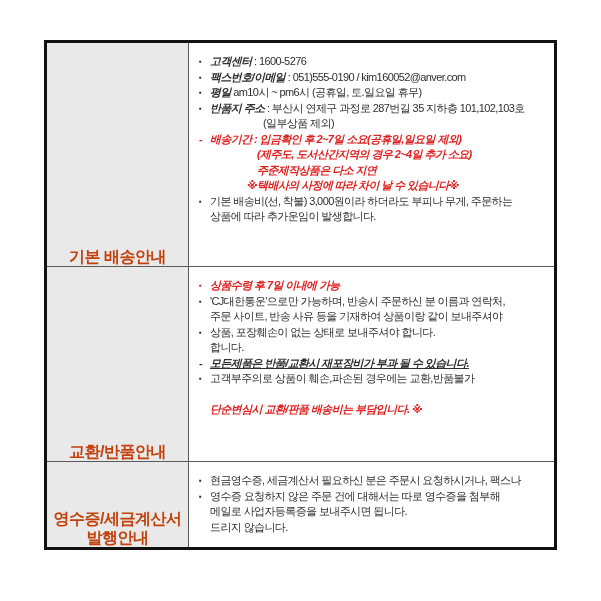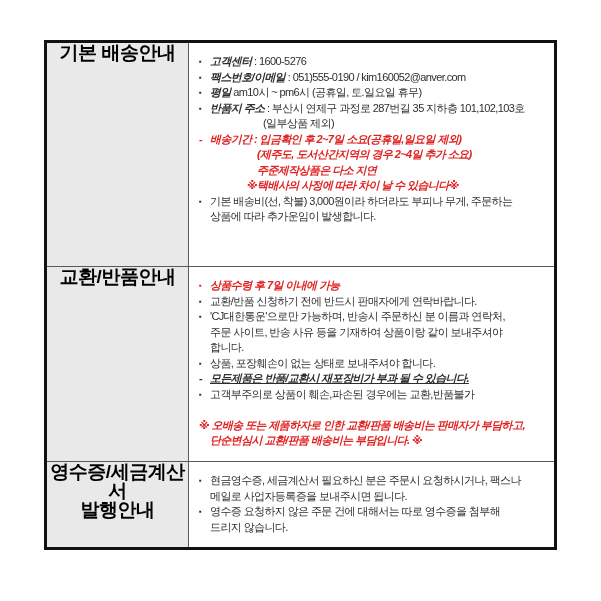--- a/index.html
+++ b/index.html
@@ -18,22 +18,22 @@
   .row{display:flex;align-items:stretch;}
   .row + .row{border-top:1px solid #5a5a5a;}
   .row.r0{min-height:223px;}
   .row.r1{min-height:194px;}
   .row.r2{min-height:85px;}
   .hcell{
     box-sizing:border-box;
     width:142px;flex:0 0 142px;
     background:var(--hdr-bg,#e9e9e9);
     border-right:1px solid #5a5a5a;
-    display:flex;flex-direction:column;justify-content:flex-start;align-items:center;
-    font-weight:bold;font-size:19px;line-height:19px;color:#000000;
+    display:flex;flex-direction:column;justify-content:flex-end;align-items:center;
+    font-weight:bold;font-size:16px;line-height:19px;color:#c2410c;
     text-align:center;letter-spacing:-0.5px;
   }
   .ccell{
     box-sizing:border-box;
     flex:1 1 auto;
     padding:11px 8px 9px 10px;
     font-size:11px;line-height:15.5px;
     letter-spacing:-0.6px;
   }
   .line{white-space:nowrap;}
@@ -74,37 +74,35 @@
         <div class="line ind0"><span class="bullet">▪</span><span>기본 배송비(선, 착불) 3,000원이라 하더라도 부피나 무게, 주문하는</span></div>
         <div class="line ind1"><span>상품에 따라 추가운임이 발생합니다.</span></div>
       </div>
     </div>
     <div class="row r1">
       <div class="hcell">
         <span>교환/반품안내</span>
       </div>
       <div class="ccell">
         <div class="line ind0 red bold"><span class="bullet">▪</span><span>상품수령 후 7일 이내에 가능</span></div>
-        <div class="line ind0"><span class="bullet">▪</span><span>교환/반품 신청하기 전에 반드시 판매자에게 연락바랍니다.</span></div>
         <div class="line ind0"><span class="bullet">▪</span><span>'CJ대한통운'으로만 가능하며, 반송시 주문하신 분 이름과 연락처,</span></div>
         <div class="line ind1"><span>주문 사이트, 반송 사유 등을 기재하여 상품이랑 같이 보내주셔야</span></div>
+        <div class="line ind0"><span class="bullet">▪</span><span>상품, 포장훼손이 없는 상태로 보내주셔야 합니다.</span></div>
         <div class="line ind1"><span>합니다.</span></div>
-        <div class="line ind0"><span class="bullet">▪</span><span>상품, 포장훼손이 없는 상태로 보내주셔야 합니다.</span></div>
         <div class="line ind0 bold ul"><span class="bullet dash">-</span><span>모든제품은 반품/교환시 재포장비가 부과 될 수 있습니다.</span></div>
         <div class="line ind0"><span class="bullet">▪</span><span>고객부주의로 상품이 훼손,파손된 경우에는 교환,반품불가</span></div>
         <div class="line spacer ind0"></div>
-        <div class="line ind0 red bold"><span>※ 오배송 또는 제품하자로 인한 교환/판품 배송비는 판매자가 부담하고,</span></div>
         <div class="line ind1 red bold"><span>단순변심시 교환/판품 배송비는 부담입니다. ※</span></div>
       </div>
     </div>
     <div class="row r2">
       <div class="hcell">
         <span>영수증/세금계산서</span>
         <span>발행안내</span>
       </div>
       <div class="ccell">
         <div class="line ind0"><span class="bullet">▪</span><span>현금영수증, 세금계산서 필요하신 분은 주문시 요청하시거나, 팩스나</span></div>
+        <div class="line ind0"><span class="bullet">▪</span><span>영수증 요청하지 않은 주문 건에 대해서는 따로 영수증을 첨부해</span></div>
         <div class="line ind1"><span>메일로 사업자등록증을 보내주시면 됩니다.</span></div>
-        <div class="line ind0"><span class="bullet">▪</span><span>영수증 요청하지 않은 주문 건에 대해서는 따로 영수증을 첨부해</span></div>
         <div class="line ind1"><span>드리지 않습니다.</span></div>
       </div>
     </div>
   </div>
 
 </body></html>

